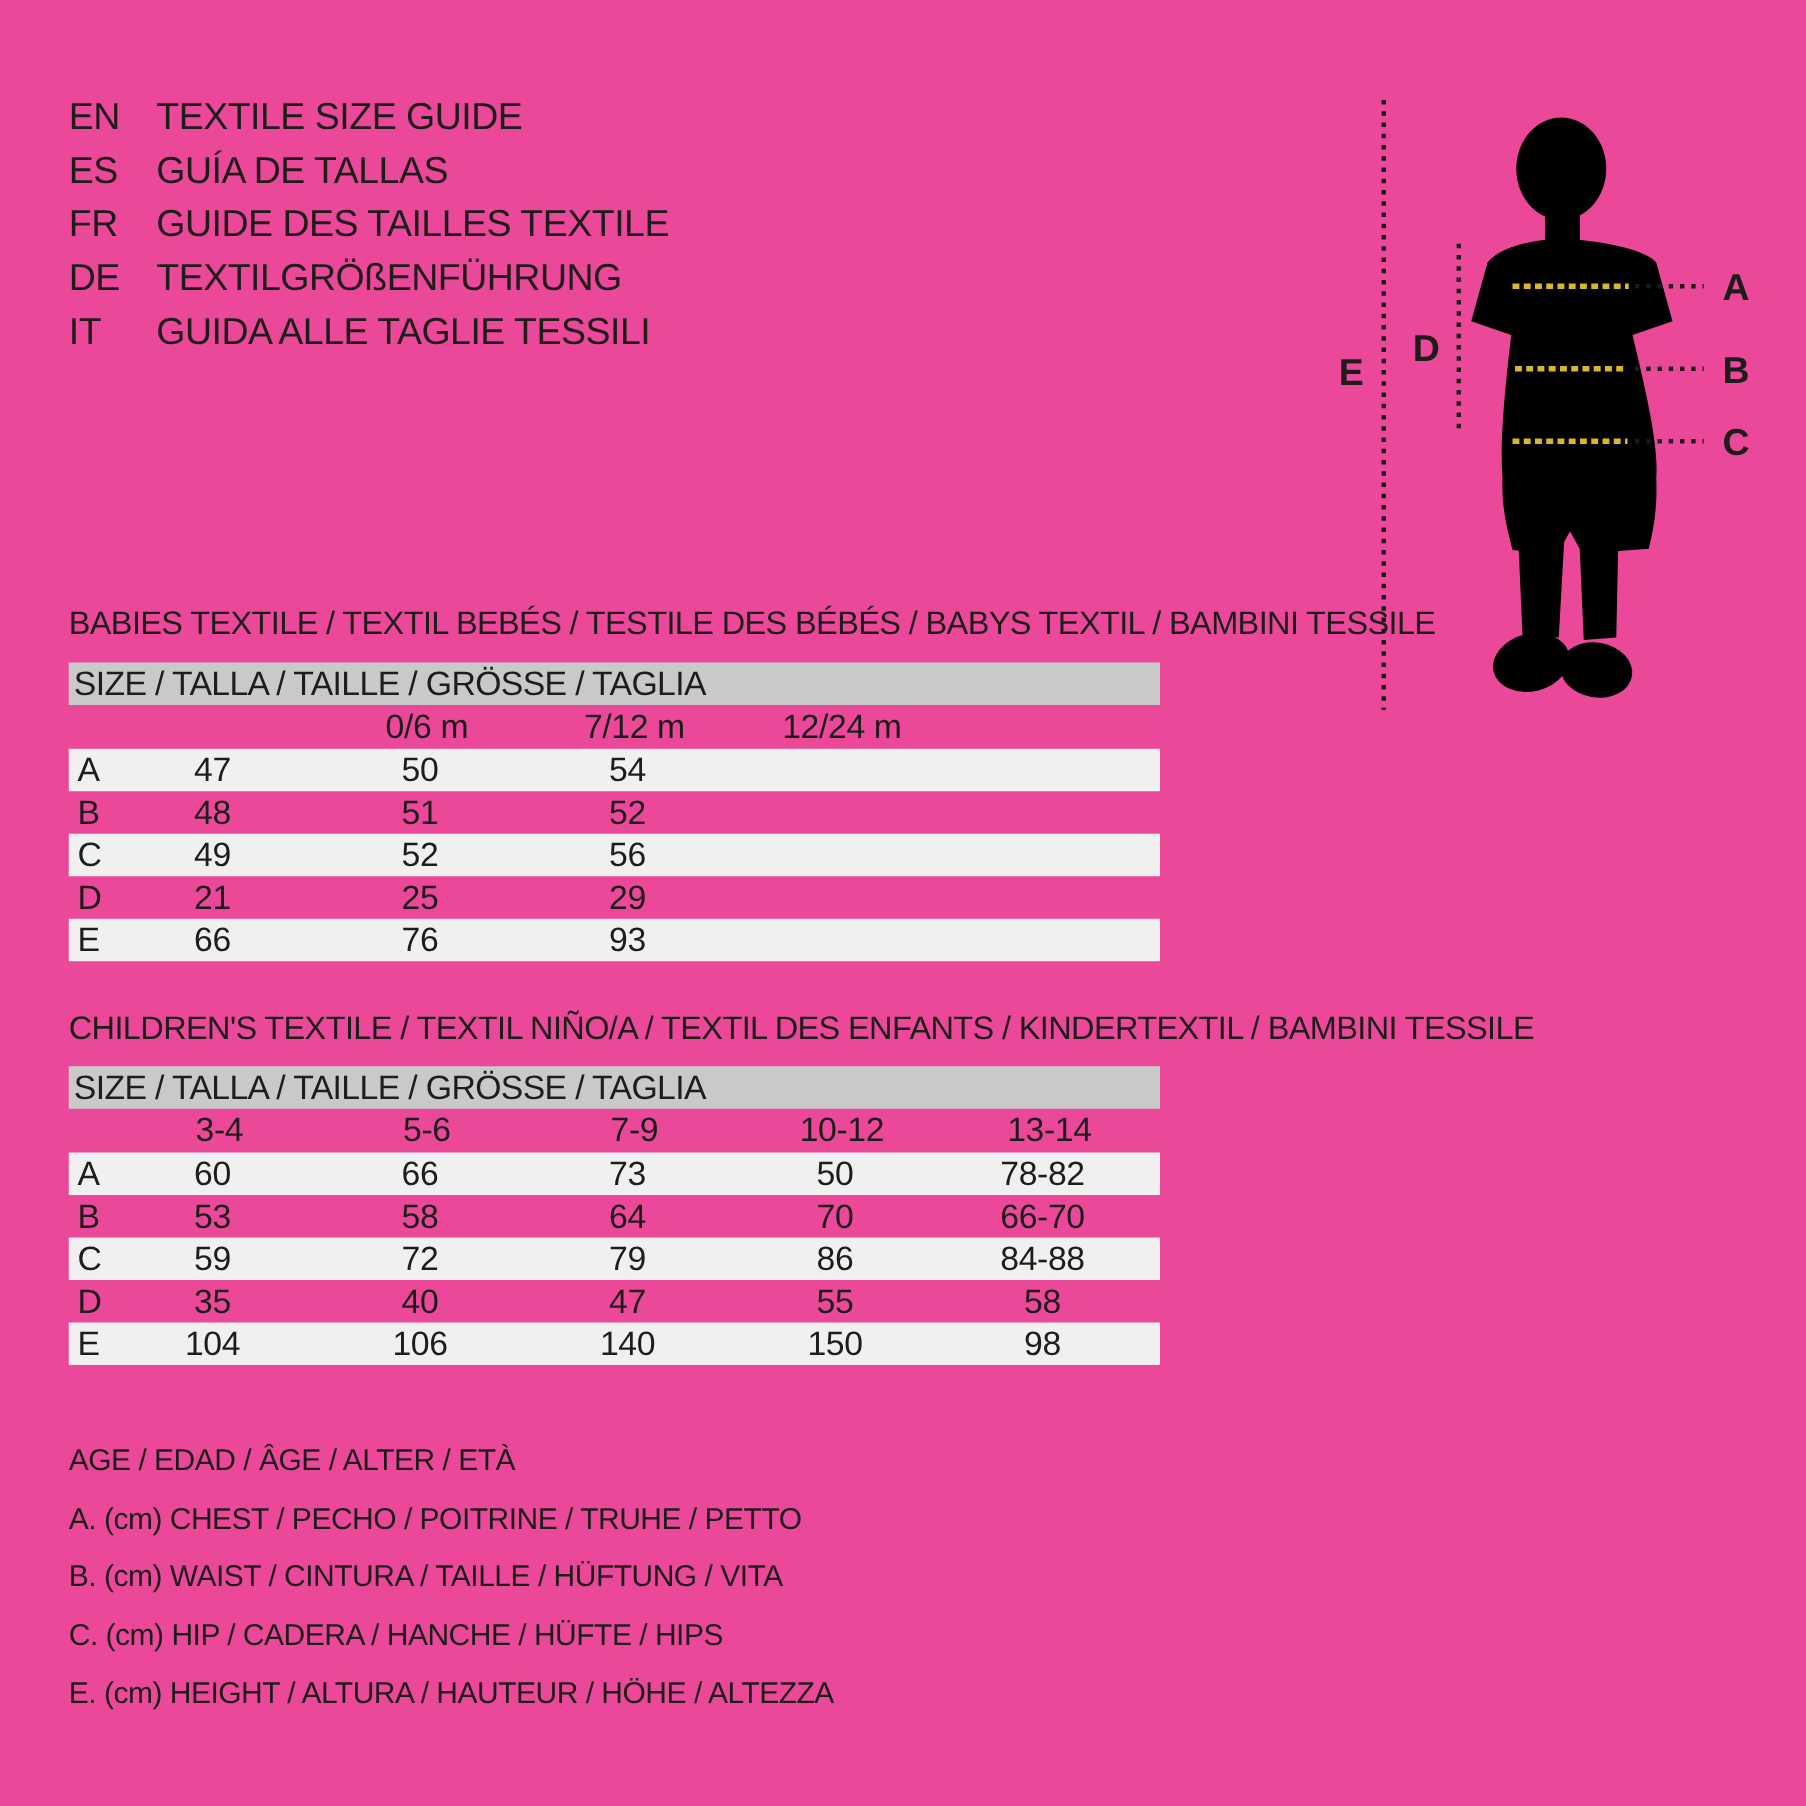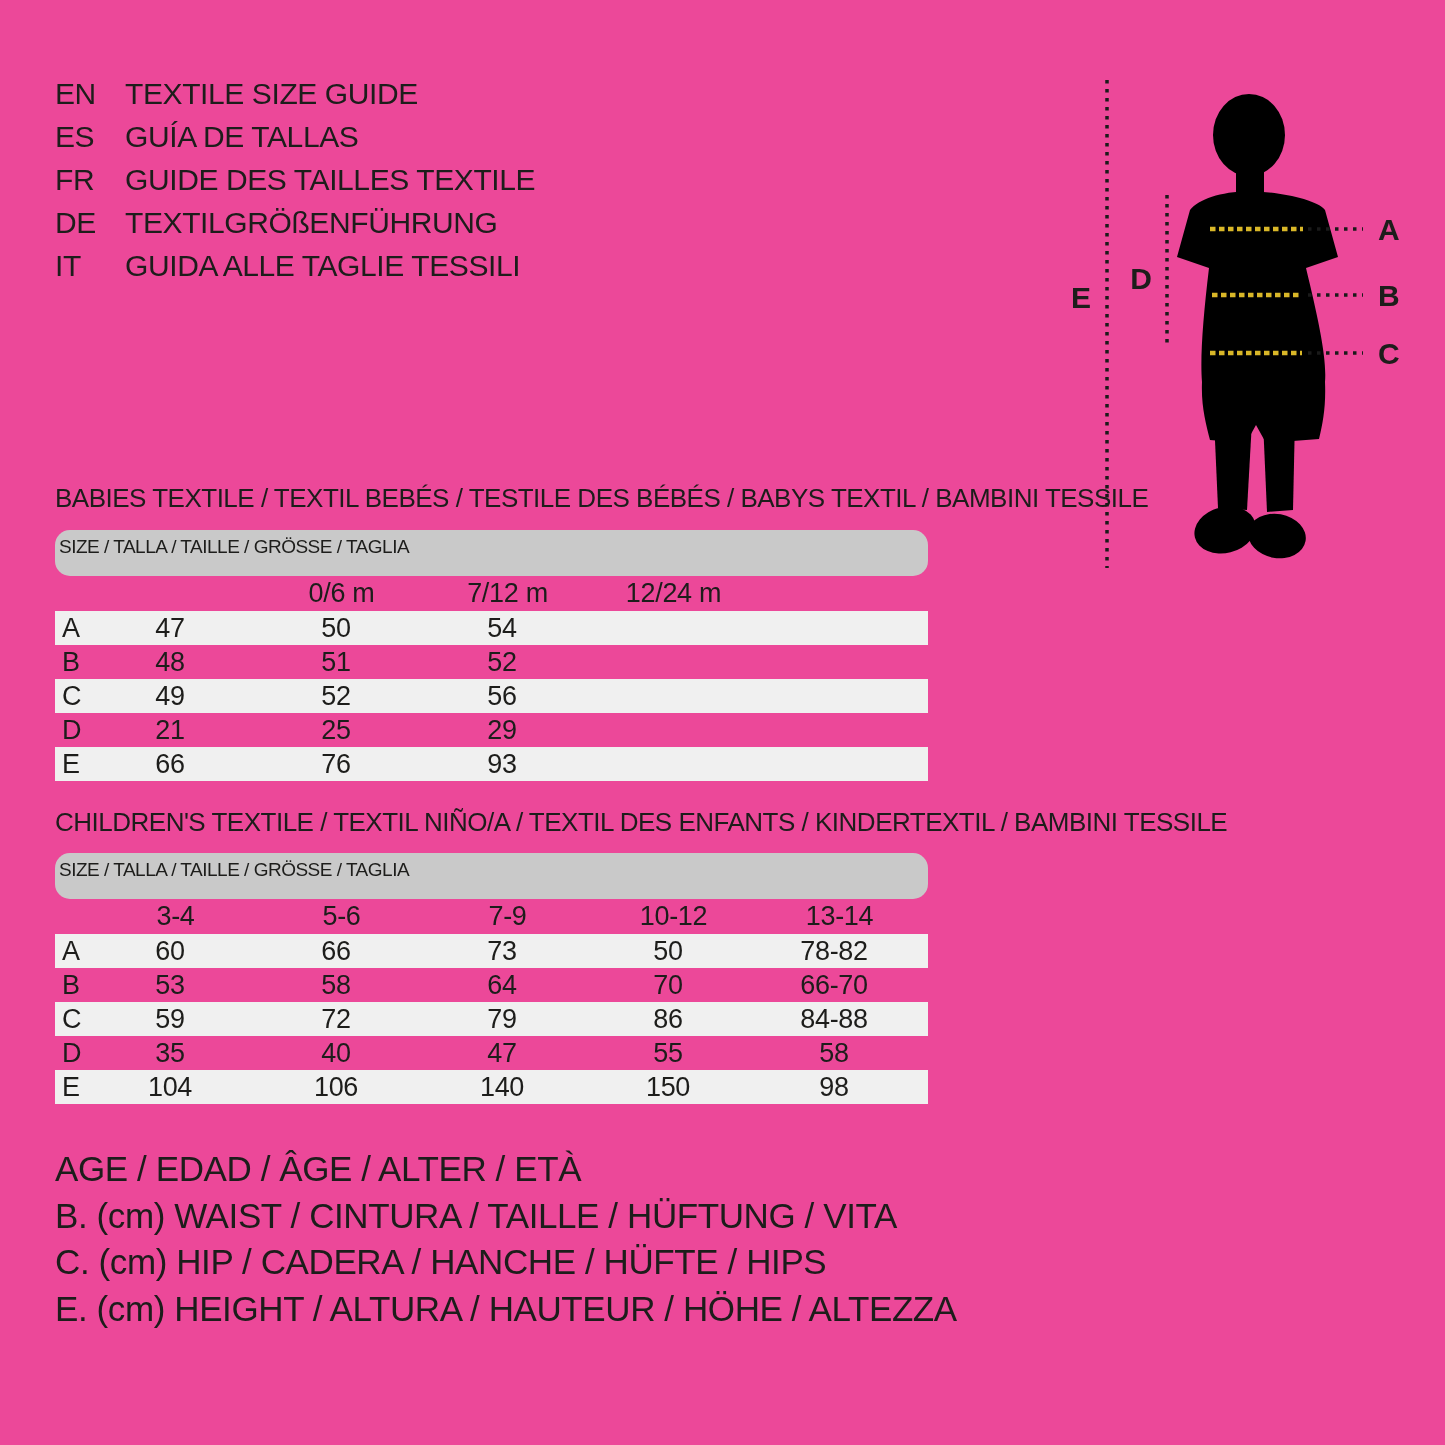--- a/index.html
+++ b/index.html
@@ -18,34 +18,34 @@
   
   .section-title { position:absolute; left:55px; font-size:26px; letter-spacing:-0.5px; white-space:nowrap; }
   .babies-title { top:483px; }
   .children-title { top:807px; }
 
   
   .sizetable { position:absolute; left:55px; width:873px; }
   .babies-table { top:530px; }
   .children-table { top:853px; }
   .size-band {
-    height:46px; background:#c9c9c9;
-    font-size:19px; line-height:34px; padding-left:4px;
-    letter-spacing:-0.5px; white-space:nowrap;border-radius:15px;
+    height:34px; background:#c9c9c9;
+    font-size:27px; line-height:34px; padding-left:4px;
+    letter-spacing:-0.5px; white-space:nowrap;
   }
   .trow { display:flex; height:34px; align-items:center; font-size:27px; width:873px; }
   .trow.cols { height:35px;justify-content:center; }
   .trow.striped { background:#f0f0f0; }
   .tcell { letter-spacing:-0.3px; }
   .tcell.rowlabel { flex:0 0 32px; width:32px; padding-left:7px; box-sizing:border-box; }
   .tcell.val { flex:0 0 166px; width:166px; text-align:center; }
 
   
   .legend { position:absolute; left:55px; top:1146px; }
-  .legend-line { height:46.5px; display:flex; align-items:center; font-size:35px; letter-spacing:-0.4px; white-space:nowrap; }
+  .legend-line { height:46.5px; display:flex; align-items:center; font-size:24px; letter-spacing:-0.4px; white-space:nowrap; }
 
   
   .figure { position:absolute; left:1060px; top:60px; }
   .dash-black { stroke:#1a1a1a; stroke-width:3.5; stroke-dasharray:3.5 5.5; fill:none; }
   .dash-yellow { stroke:#d9b728; stroke-width:4.5; stroke-dasharray:5.5 3.5; fill:none; }
   .fig-label { font-family:"Liberation Sans", sans-serif; font-weight:700; font-size:30px; fill:#1d1d1b; }
   .silhouette { fill:#000000; }
 </style>
 </head>
 <body>
@@ -170,20 +170,21 @@
           <div class="tcell val">106</div>
           <div class="tcell val">140</div>
           <div class="tcell val">150</div>
           <div class="tcell val">98</div>
         </div>
       </div>
   </div>
 
   <div class="legend">
       <div class="legend-line">AGE / EDAD / ÂGE / ALTER / ETÀ</div>
+      <div class="legend-line">A. (cm) CHEST / PECHO / POITRINE / TRUHE / PETTO</div>
       <div class="legend-line">B. (cm) WAIST / CINTURA / TAILLE / HÜFTUNG / VITA</div>
       <div class="legend-line">C. (cm) HIP / CADERA / HANCHE / HÜFTE / HIPS</div>
       <div class="legend-line">E. (cm) HEIGHT / ALTURA / HAUTEUR / HÖHE / ALTEZZA</div>
     </div>
 
   <svg class="figure" width="385" height="540" viewBox="0 0 385 540">
 
     <line x1="47" y1="20" x2="47" y2="508" class="dash-black"></line>
 
     <line x1="107" y1="135" x2="107" y2="288" class="dash-black"></line>

